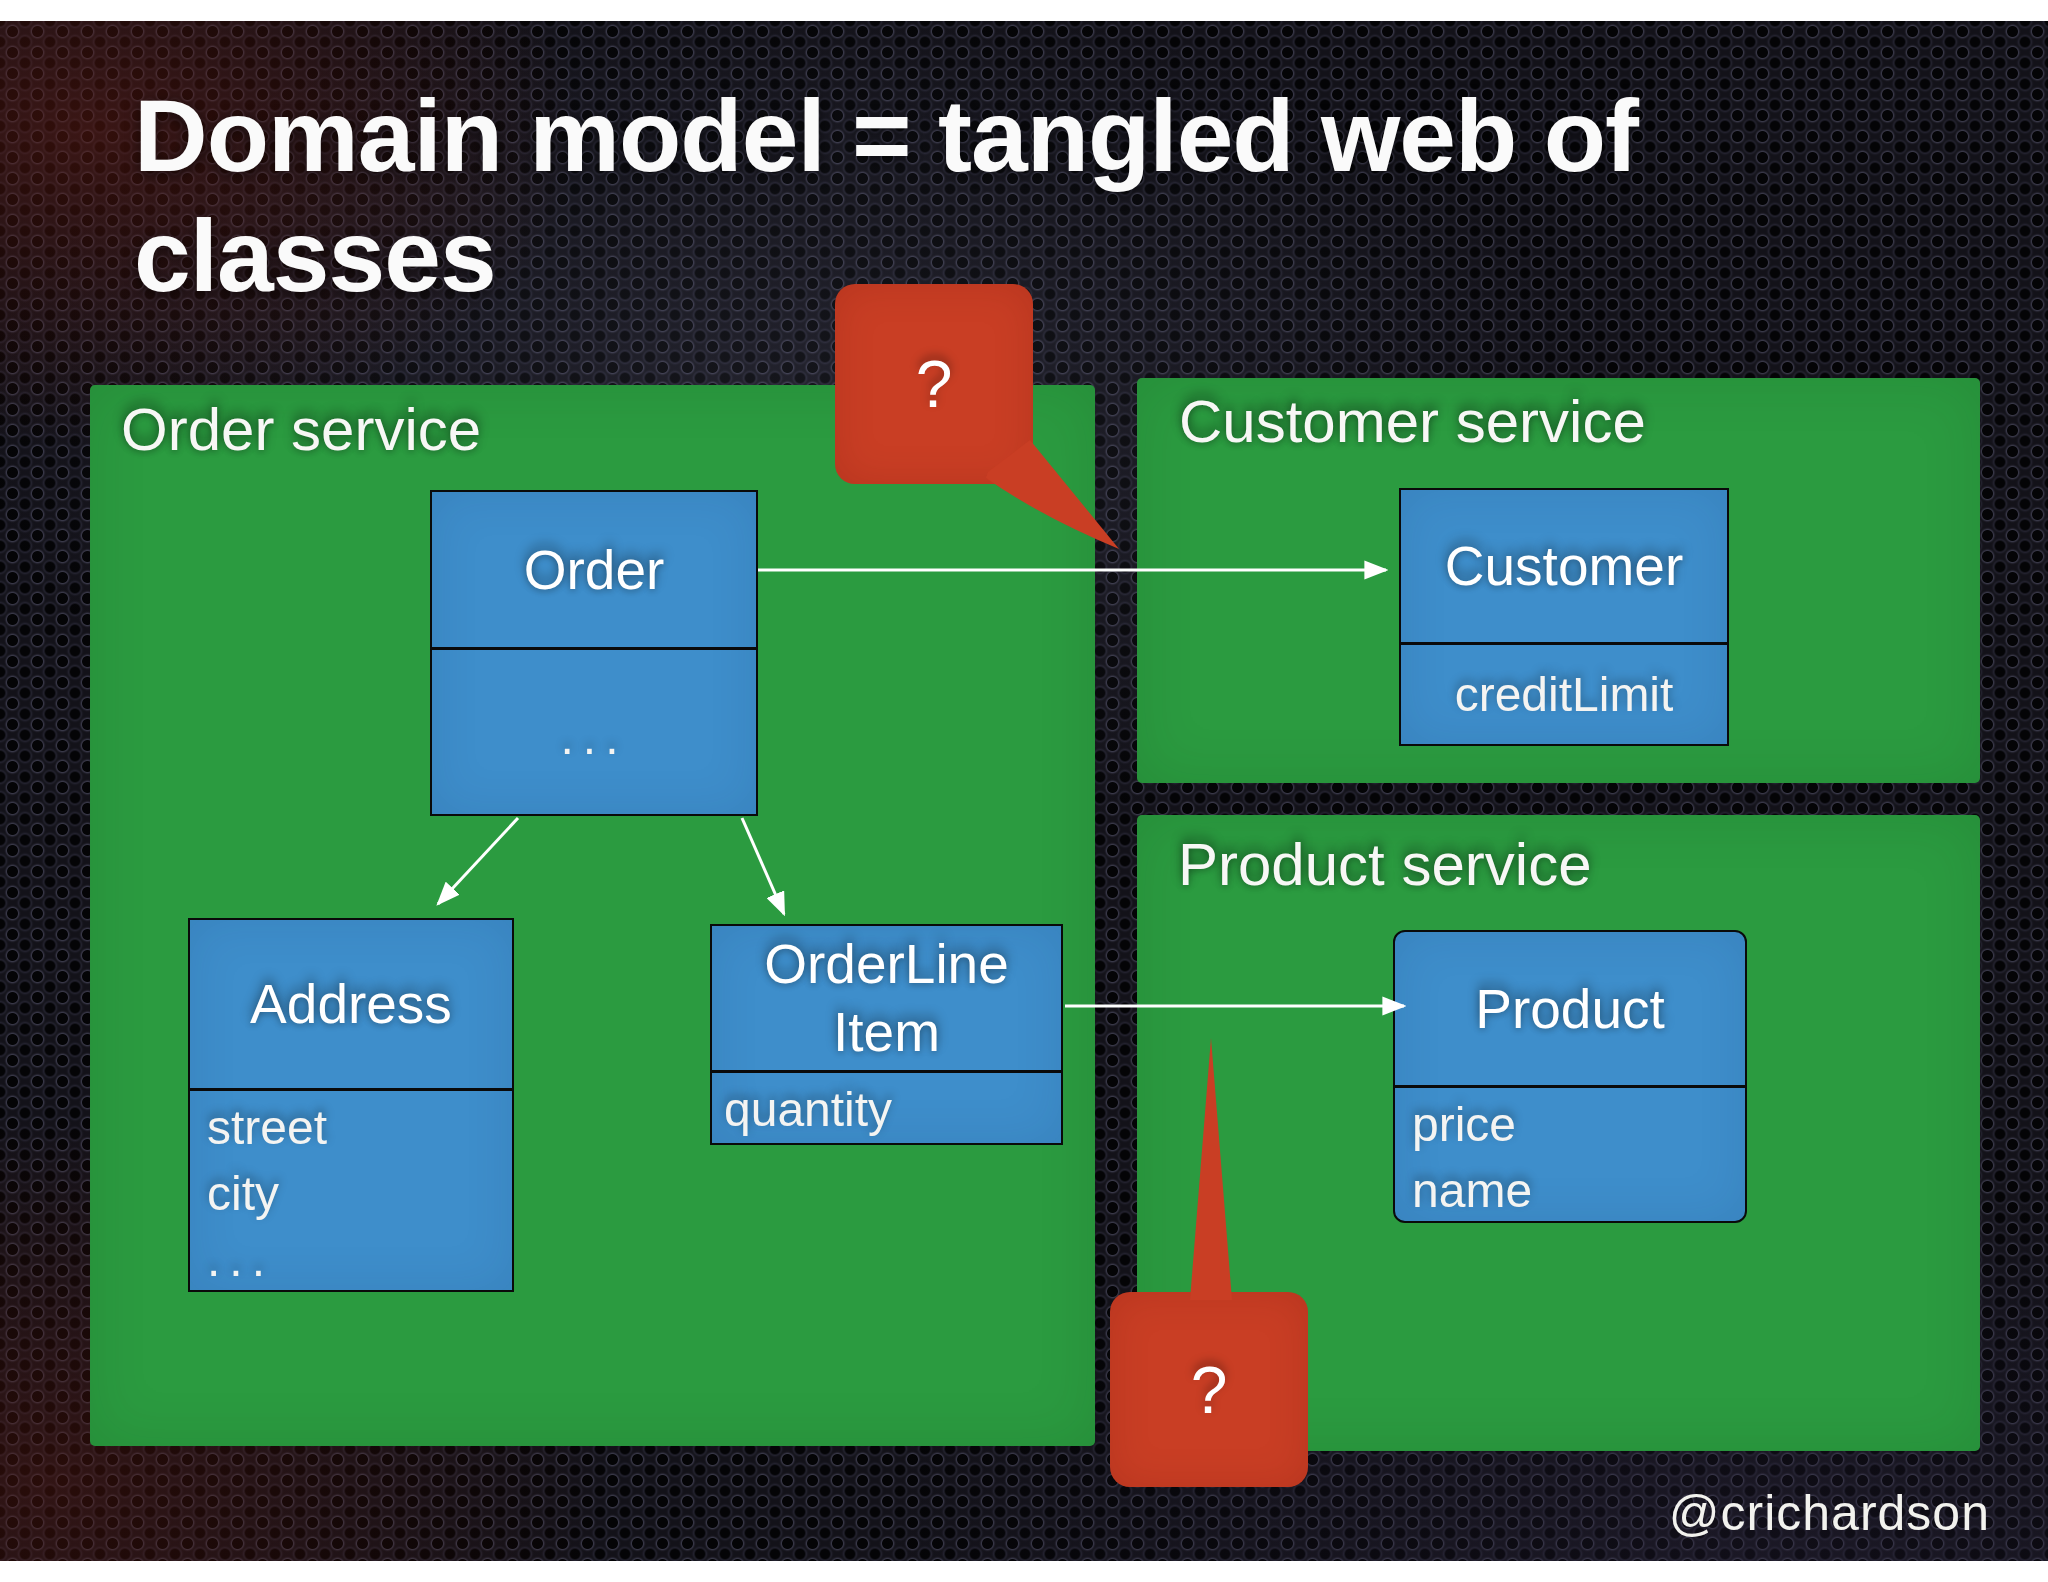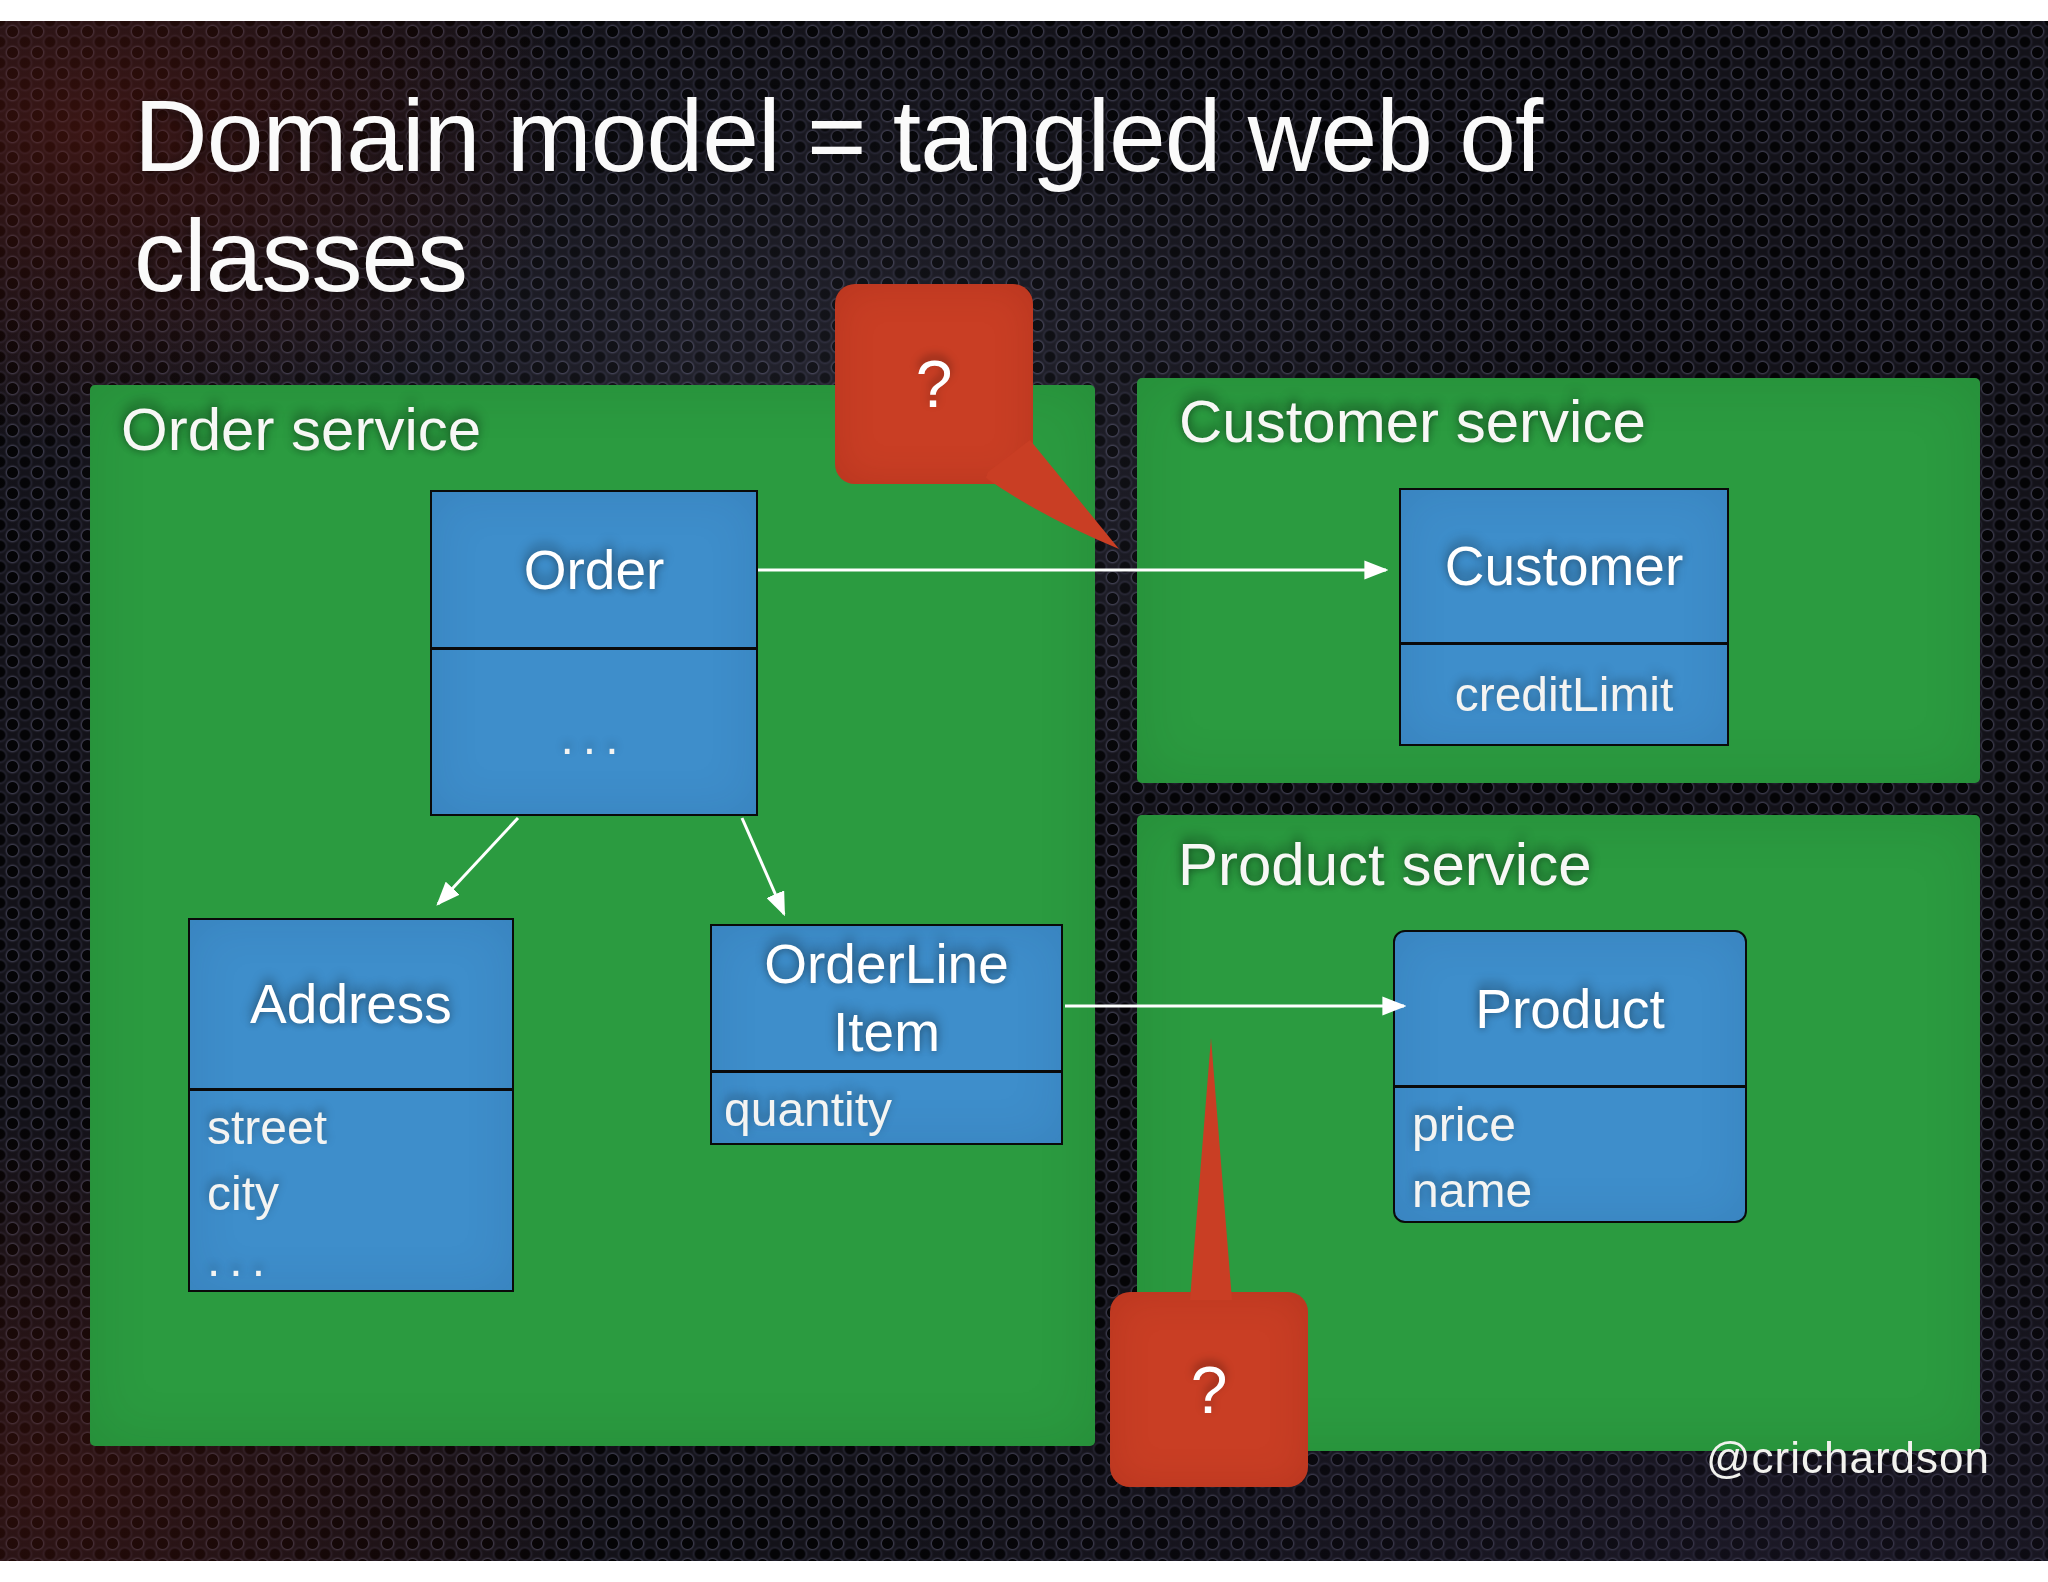--- a/index.html
+++ b/index.html
@@ -13,21 +13,21 @@
       radial-gradient(circle, #040406 0 5px, rgba(105,105,140,0.24) 6px, rgba(26,25,34,0.72) 7.5px, transparent 8.5px);
     background-size:25px 21px,25px 21px;
     background-position:0 0,12.5px 10.5px;}
   .slide-bg::after{content:"";position:absolute;inset:0;
     background:
       radial-gradient(700px 450px at 90px 110px, rgba(98,26,16,0.50), transparent 70%),
       radial-gradient(1150px 620px at 780px 400px, rgba(128,133,165,0.15), transparent 70%),
       radial-gradient(800px 520px at 50px 1460px, rgba(92,24,14,0.42), transparent 70%),
       radial-gradient(1250px 520px at 1750px 1520px, rgba(45,38,66,0.30), transparent 70%);}
   
-  .title-line{position:absolute;left:134px;font-size:102px;font-weight:400;letter-spacing:-1px;
+  .title-line{position:absolute;left:134px;font-size:102px;font-weight:700;letter-spacing:-1px;
     color:#fafafa;white-space:nowrap;line-height:1;text-shadow:0 3px 14px rgba(0,0,0,0.55);}
   .title-1{top:85px;}
   .title-2{top:205px;}
   
   .svc{position:absolute;background:#2b9b40;border-radius:5px;
        box-shadow:inset 0 0 60px rgba(0,40,0,0.12);}
   .svc-order   {left:90px;  top:385px; width:1005px; height:1061px;}
   .svc-customer{left:1137px;top:378px; width:843px;  height:405px;}
   .svc-product {left:1137px;top:815px; width:843px;  height:636px;}
   .svc-label{position:absolute;font-size:60px;font-weight:300;color:#f7f7f5;white-space:nowrap;
@@ -63,21 +63,21 @@
   .overlay .tail{fill:#c93e24;stroke:none;}
   
   .callout{position:absolute;background:#c93e24;border-radius:20px;z-index:7;
       display:flex;align-items:center;justify-content:center;
       box-shadow:inset 0 0 40px rgba(80,10,0,0.15);}
   .callout-top   {left:835px; top:284px; width:198px;height:200px;}
   .callout-bottom{left:1110px;top:1292px;width:198px;height:195px;}
   .qmark{font-size:66px;font-weight:400;color:#fff;line-height:1;
       text-shadow:0 -5px 10px rgba(0,0,0,0.35);}
   
-  .credit{position:absolute;right:58px;top:1436px;font-size:44px;font-weight:300;
+  .credit{position:absolute;right:58px;top:1488px;font-size:50px;font-weight:300;
       color:#f2f2ee;letter-spacing:1px;line-height:1;}
 </style>
 </head>
 <body>
 
 <div class="canvas">
   <div class="slide-bg"></div>
 
   <div class="title-line title-1">Domain model = tangled web of</div>
   <div class="title-line title-2">classes</div>

